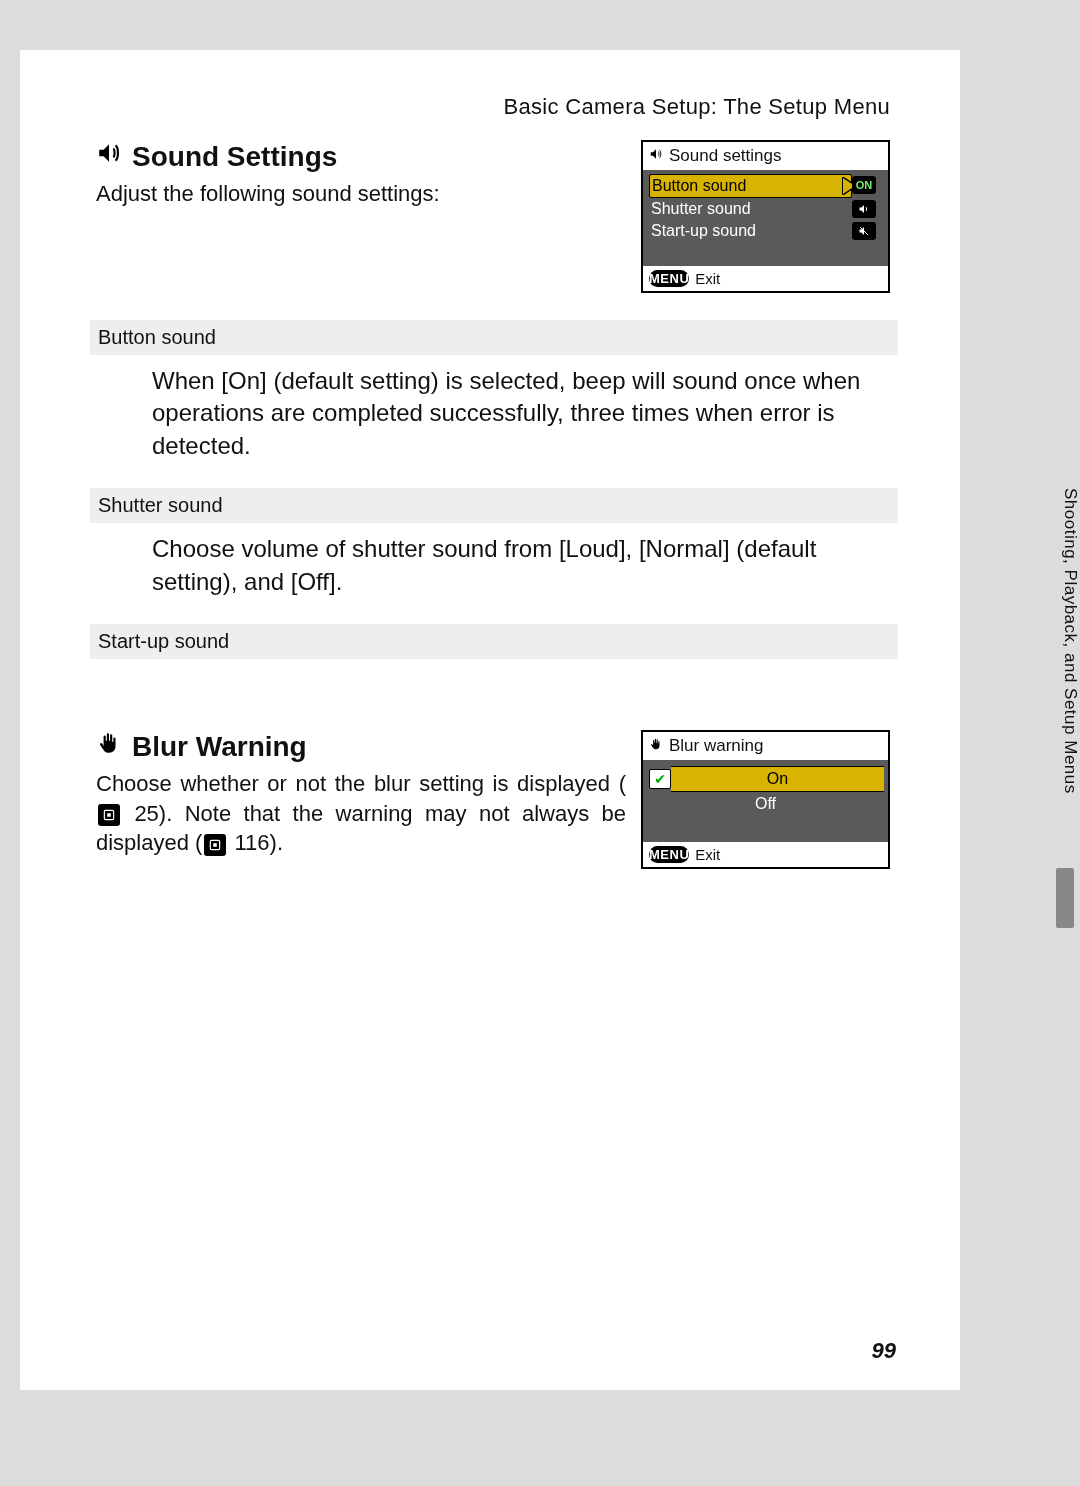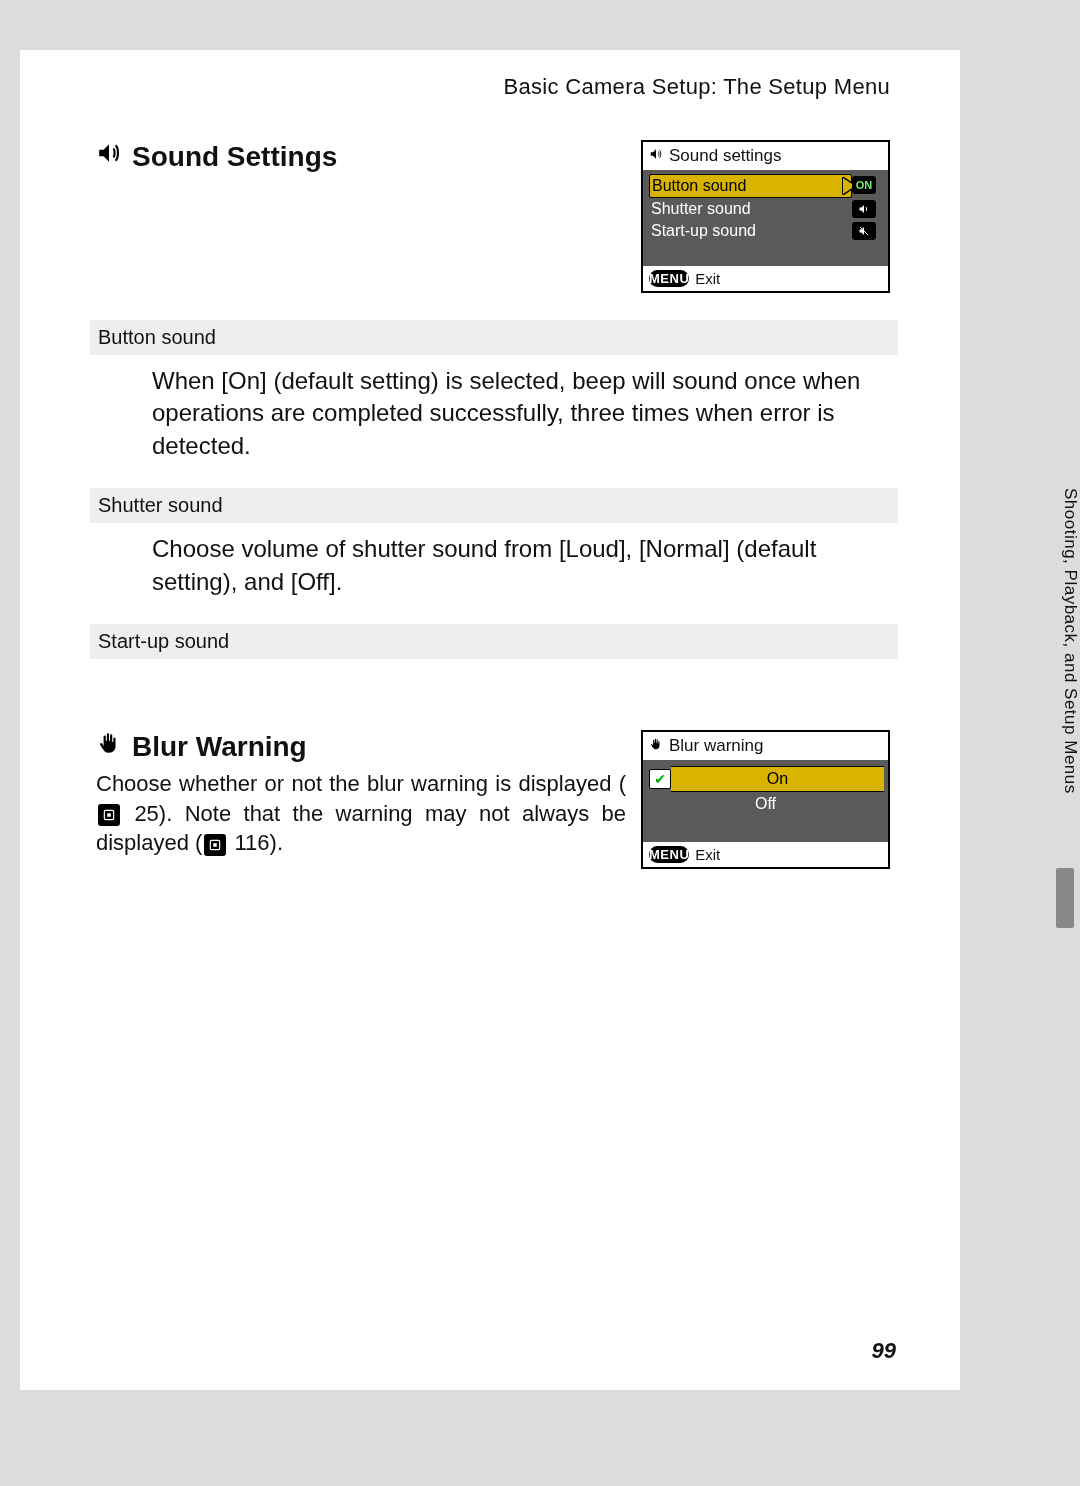--- a/index.html
+++ b/index.html
@@ -14,21 +14,21 @@
   }
   .page{
     position:absolute;
     left:20px; top:50px;
     width:940px;
     height:1340px;
     background:#fff;
   }
   .header-title{
     position:absolute;
-    top:24px; right:70px;
+    top:44px; right:70px;
     font-size:22px;
     letter-spacing:0.3px;
   }
   
   .sec1{
     position:absolute;
     top:90px; left:76px; right:70px;
   }
   .sec1-title{
     font-size:28px;
@@ -226,20 +226,21 @@
     <div class="sec1-title">
       <span class="speaker-icon">
         <svg width="26" height="26" viewBox="0 0 24 24" fill="#000">
             <path d="M3 9v6h4l5 5V4L7 9H3z"></path>
             <path d="M16 8c1.5 1 1.5 7 0 8" stroke="#000" stroke-width="2" fill="none"></path>
             <path d="M18 5c3 2 3 12 0 14" stroke="#000" stroke-width="2" fill="none"></path>
           </svg>
       </span>
       <span>Sound Settings</span>
     </div>
+    <div class="sec1-sub">Adjust the following sound settings:</div>
 
     <div class="lcd1">
       <div class="lcd-title">
         <span>
           <svg width="14" height="14" viewBox="0 0 24 24" fill="#000">
               <path d="M3 9v6h4l5 5V4L7 9H3z"></path>
               <path d="M16 8c1.5 1 1.5 7 0 8" stroke="#000" stroke-width="1.5" fill="none"></path>
               <path d="M18 5c3 2 3 12 0 14" stroke="#000" stroke-width="1.5" fill="none"></path>
             </svg>
         </span>
@@ -296,21 +297,21 @@
   <div class="sec2">
     <div class="sec2-title">
       <span class="hand-icon">
         <svg width="26" height="26" viewBox="0 0 24 24" fill="#000">
             <path d="M7 11V6a1 1 0 0 1 2 0v4h1V4a1 1 0 0 1 2 0v6h1V5a1 1 0 0 1 2 0v6h1V8a1 1 0 0 1 2 0v7c0 3-2 6-6 6-3 0-4-1-6-4l-2-3c-1-1.5 1-3 2-1l1 2z"></path>
           </svg>
       </span>
       <span>Blur Warning</span>
     </div>
     <div class="sec2-body">
-      <span>Choose whether or not the blur warning is displayed (</span><span class="ref-box">
+      <span>Choose whether or not the blur setting is displayed (</span><span class="ref-box">
           <svg width="14" height="14" viewBox="0 0 24 24" fill="#fff">
             <rect x="4" y="4" width="16" height="16" rx="2" stroke="#fff" fill="none" stroke-width="2"></rect>
             <rect x="9" y="9" width="6" height="6" fill="#fff"></rect>
           </svg>
         </span><span> 25). Note that the warning may not always be displayed (</span><span class="ref-box">
           <svg width="14" height="14" viewBox="0 0 24 24" fill="#fff">
             <rect x="4" y="4" width="16" height="16" rx="2" stroke="#fff" fill="none" stroke-width="2"></rect>
             <rect x="9" y="9" width="6" height="6" fill="#fff"></rect>
           </svg>
         </span><span> 116).</span>

